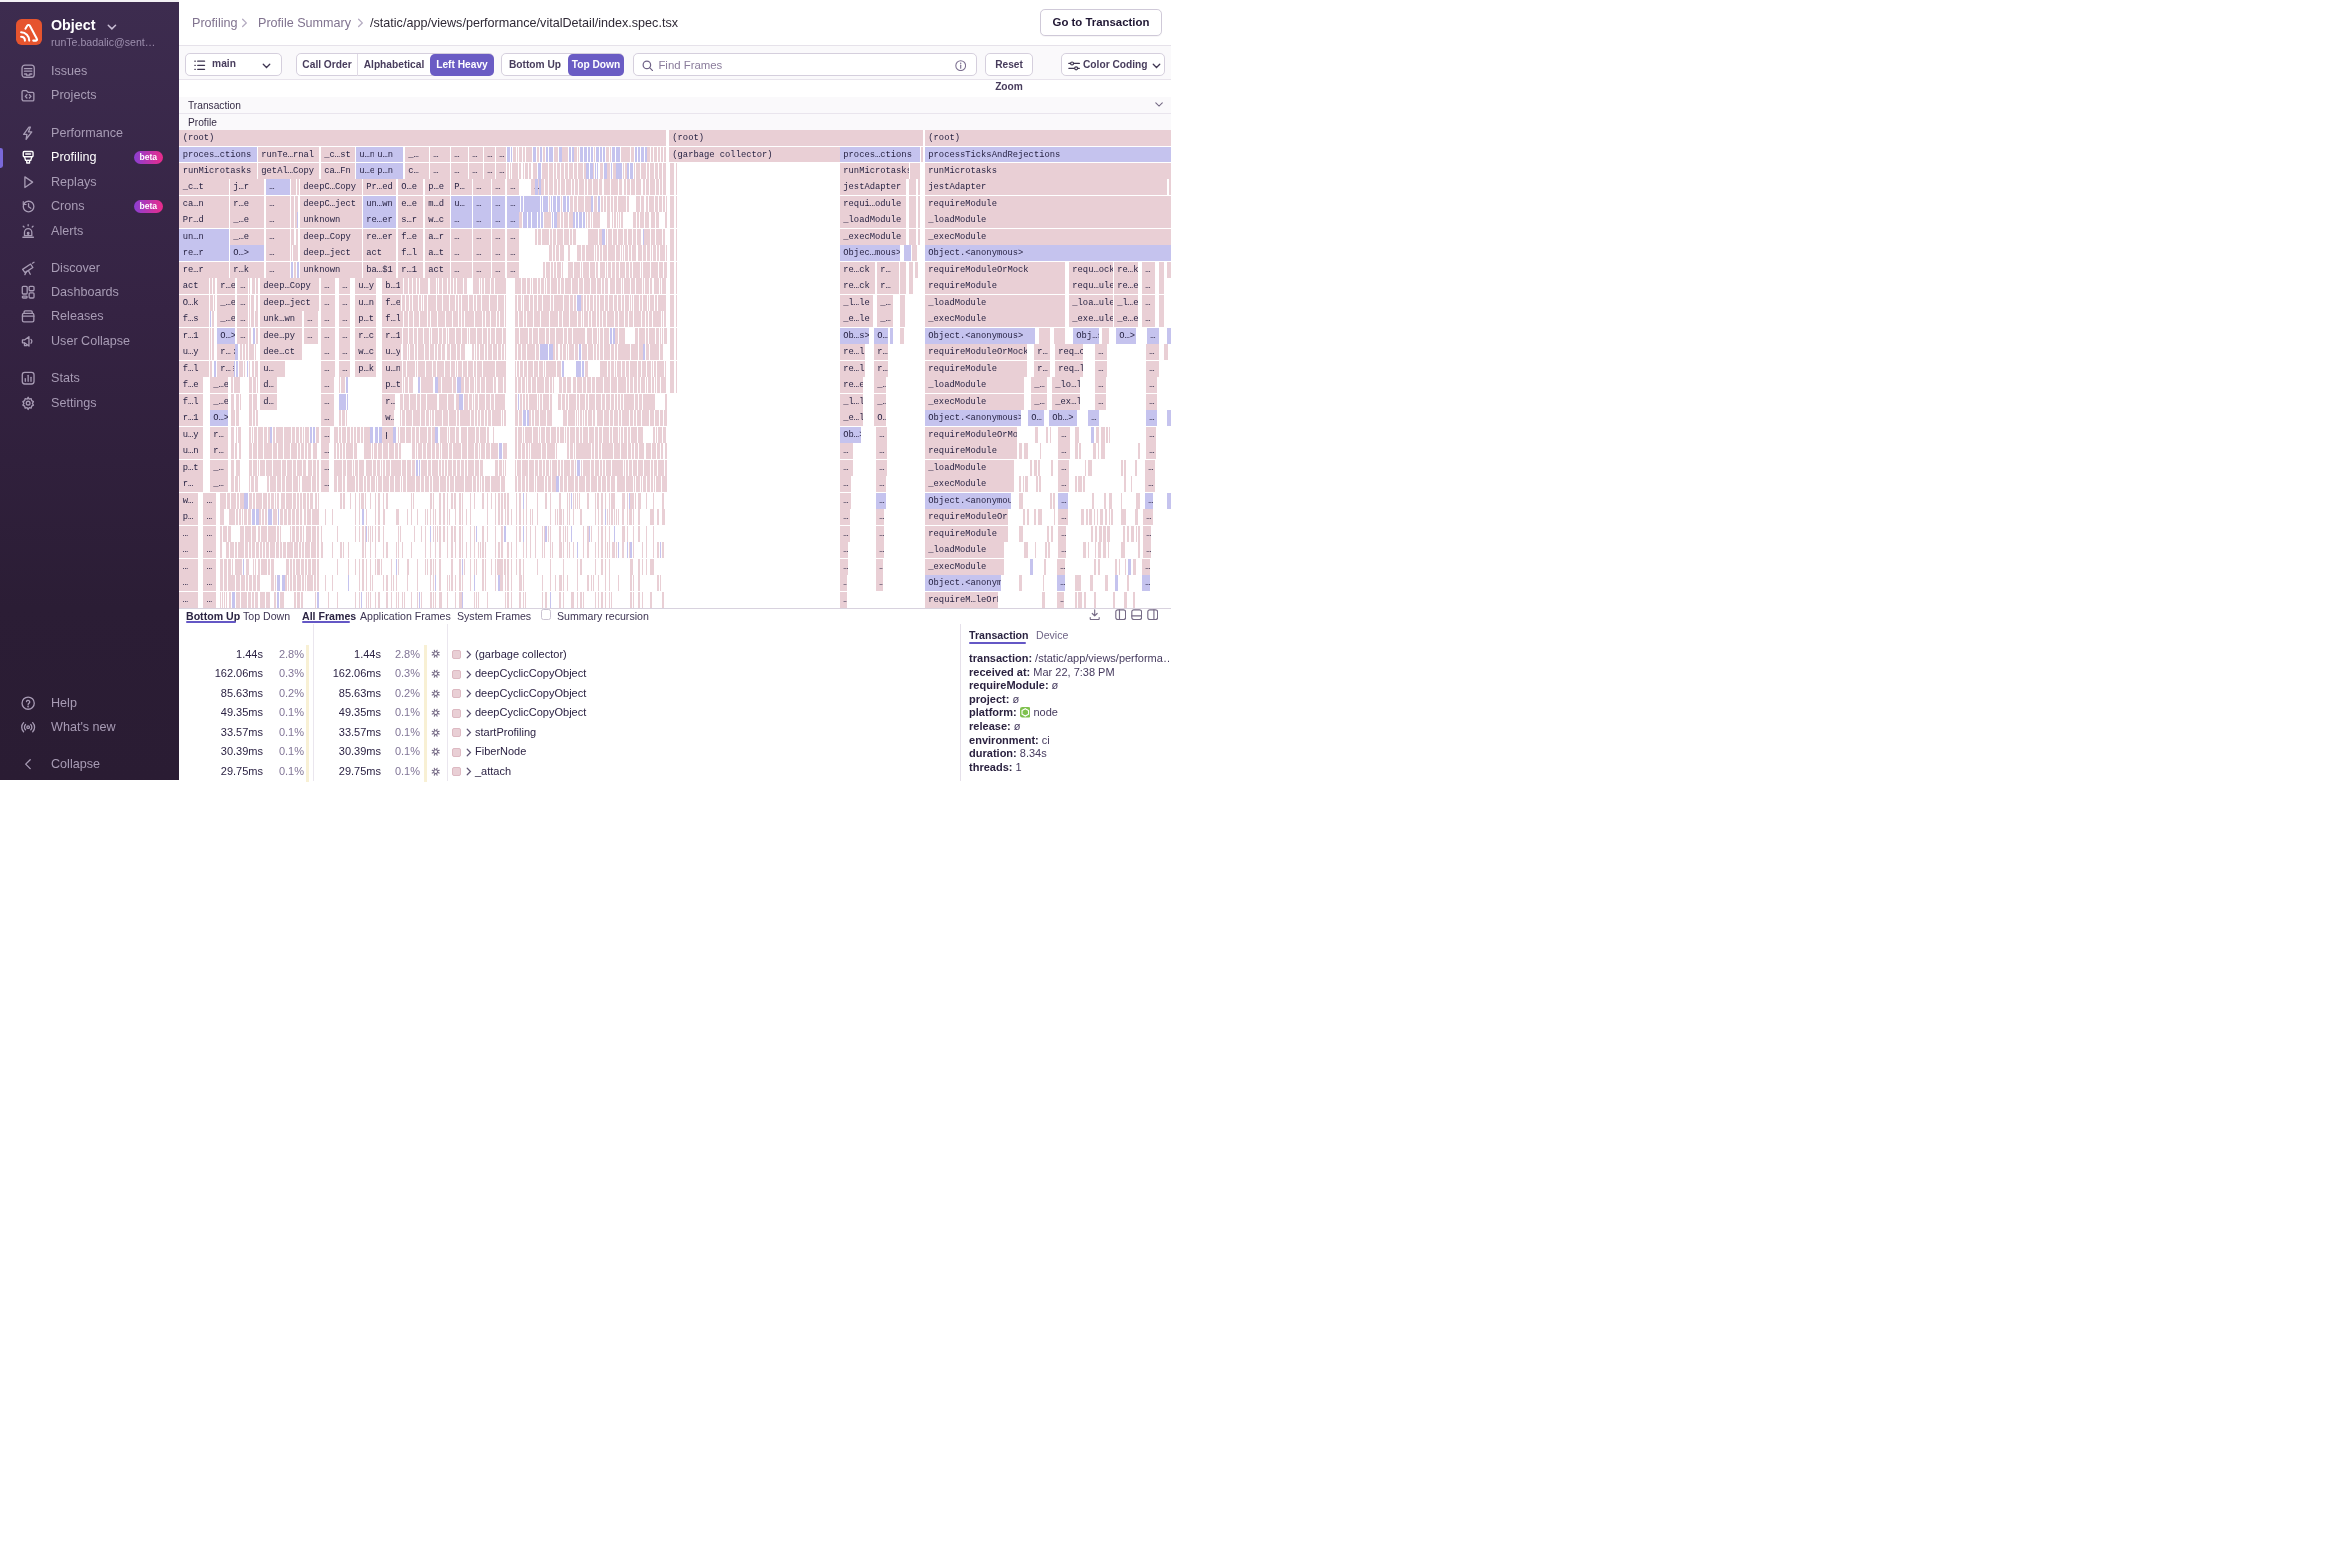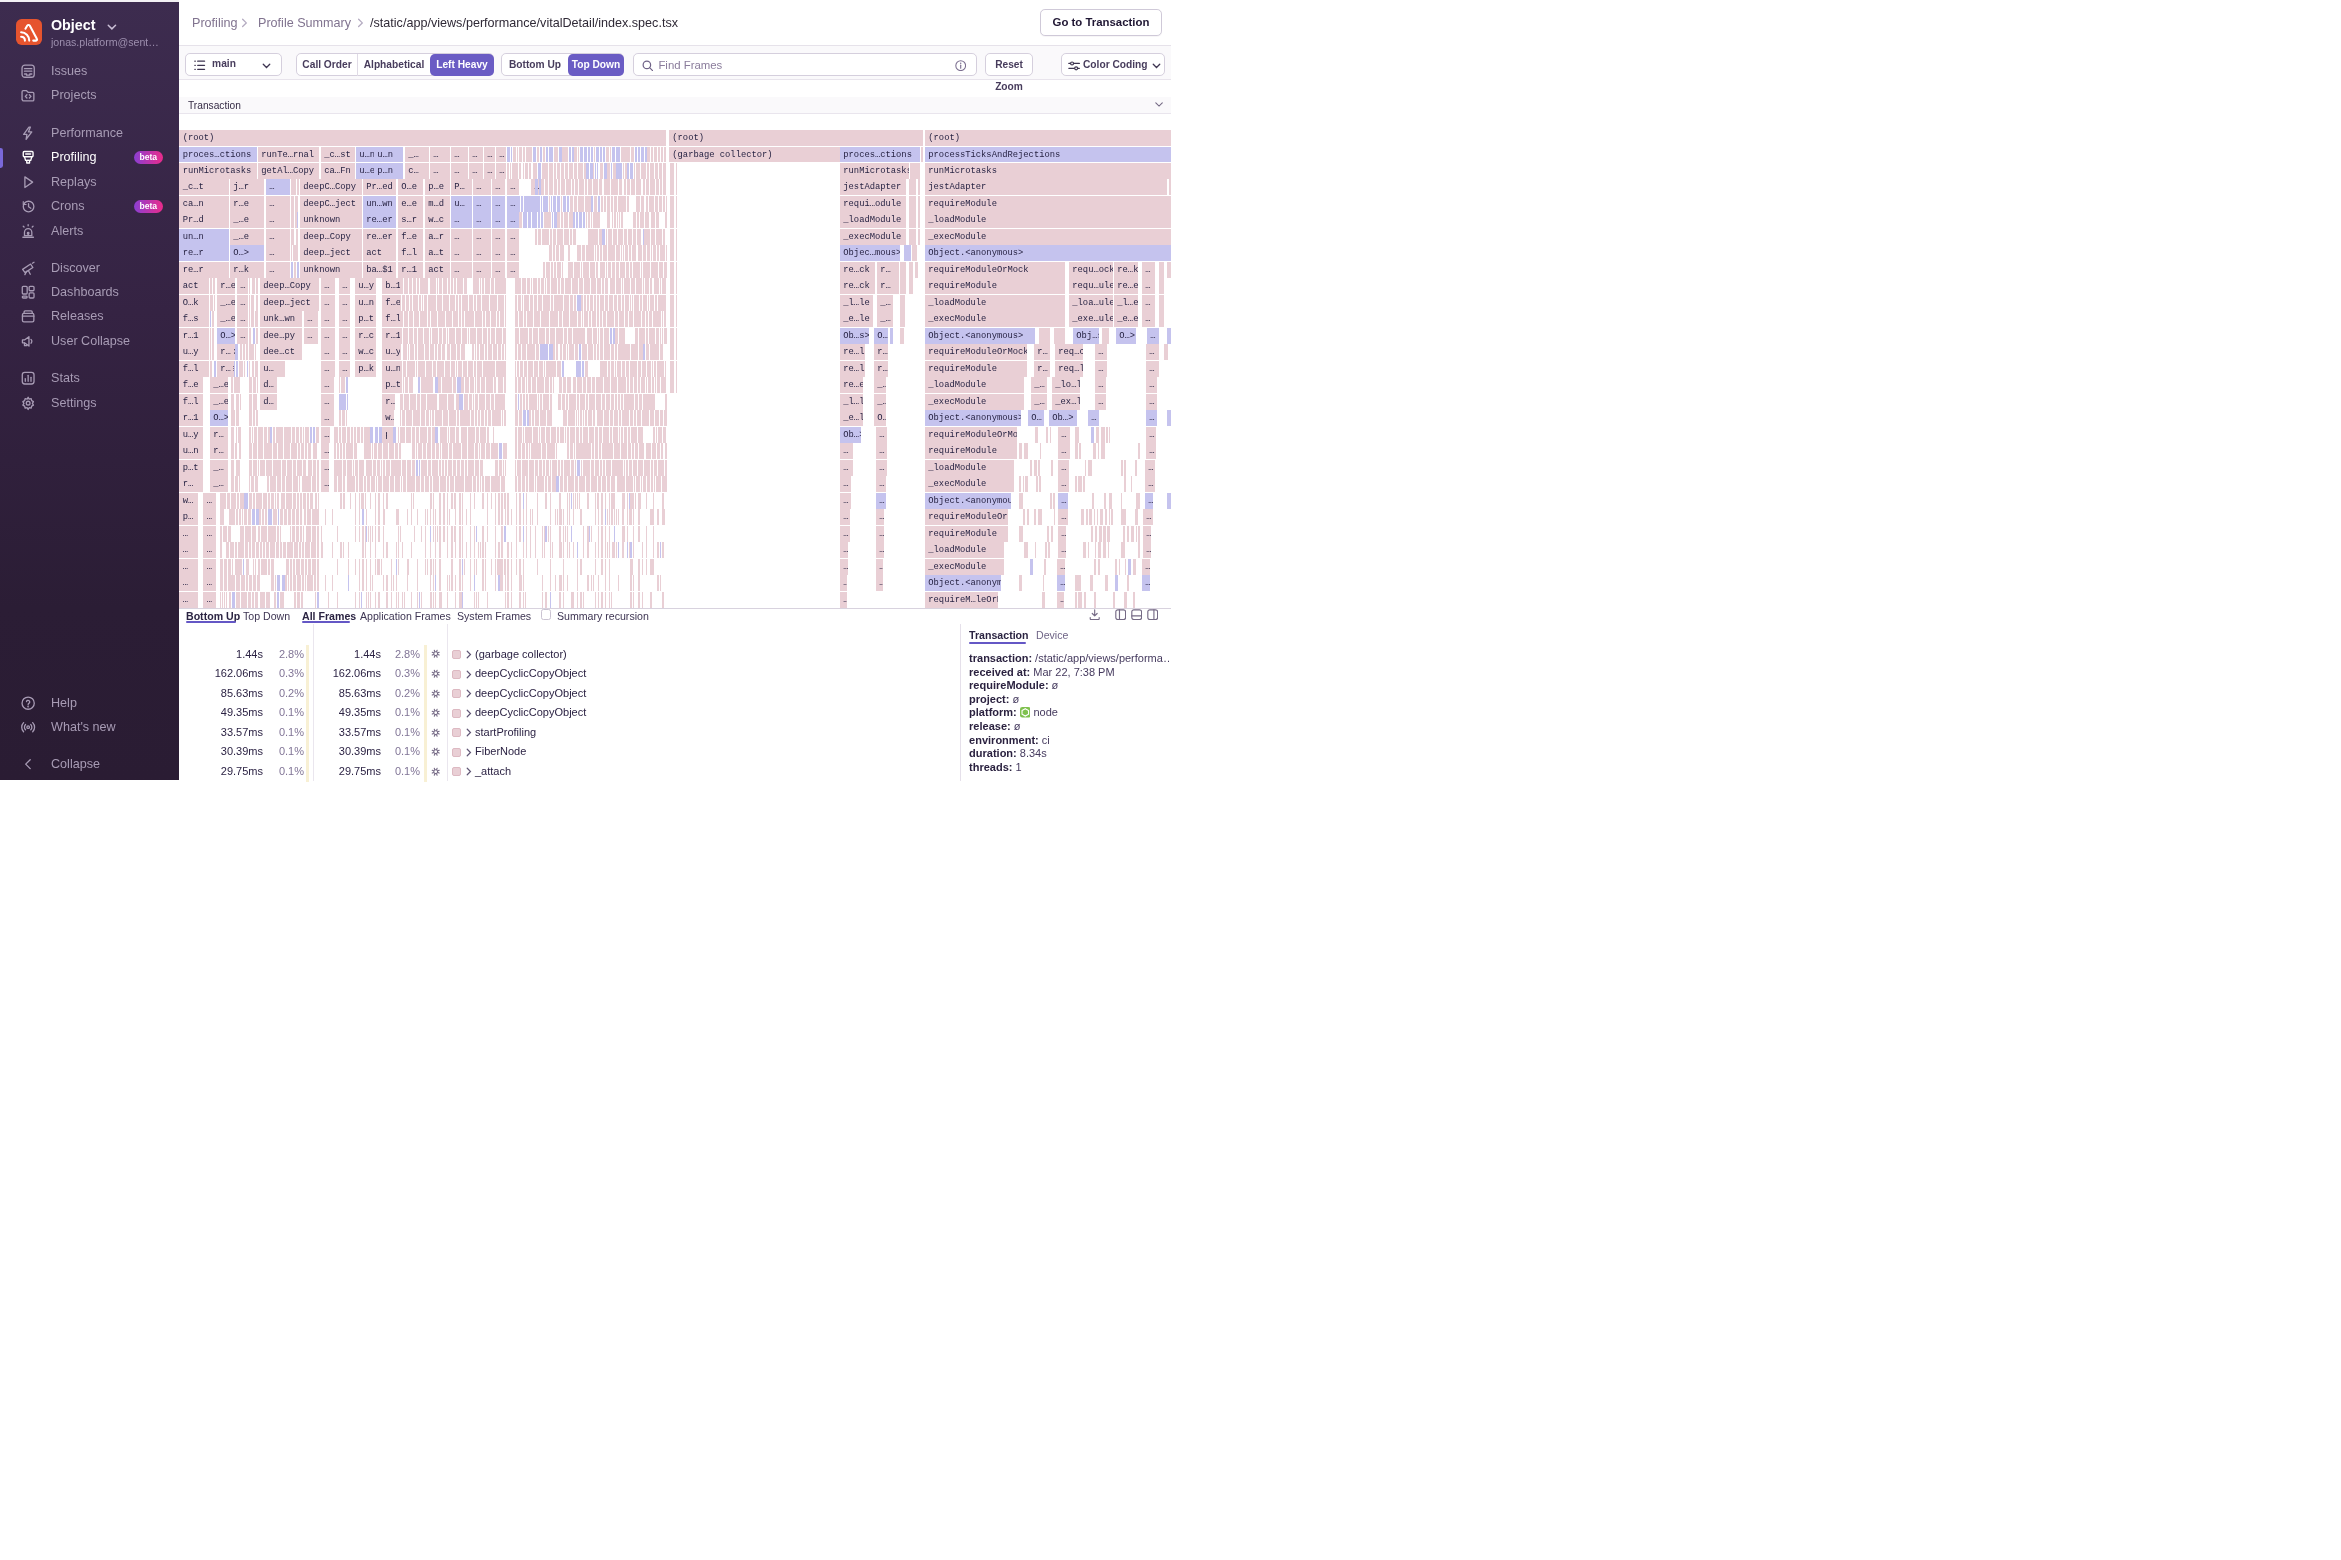--- a/index.html
+++ b/index.html
@@ -60,21 +60,21 @@
         <g fill="none" stroke="#fff" stroke-width="2.5" stroke-linecap="round" stroke-linejoin="round">
           <path d="M21.2 26.6 h3.5 a1.3 1.3 0 0 0 1.1 -1.95 L16.9 8.1 a1.75 1.75 0 0 0 -3 0 L11.6 12"></path>
           <path d="M6.3 16.3 a10.2 10.2 0 0 1 10 10.3"></path>
           <path d="M6.3 21.9 a4.9 4.9 0 0 1 4.7 4.75"></path>
         </g>
       </svg></div>
   <div class="sname">Object</div>
   <svg class="schev" width="9.8" height="6.5" viewBox="0 0 12 8">
       <path d="M1.5 1.5 L6 6 L10.5 1.5" fill="none" stroke="#cabfd6" stroke-width="1.8" stroke-linecap="round"></path>
     </svg>
-  <div class="semail">jonas.platform@sent…</div>
+  <div class="semail">runTe.badalic@sent…</div>
   <div class="bar"></div>
   <div class="nav" style="top:59px">
       <svg class="icn" width="16.3" height="16.3" viewBox="0 0 20 20">
         <rect x="2.5" y="2.5" width="15" height="15" rx="3.5"></rect>
         <line x1="5.5" y1="7" x2="14.5" y2="7"></line>
         <line x1="5.5" y1="10" x2="14.5" y2="10"></line>
         <path d="M5.5 13.5 h2.5 v1.5 h4 v-1.5 h2.5"></path>
       </svg>
       <span>Issues</span>
     </div>
@@ -268,20 +268,23 @@
       <svg style="position:absolute;right:3.3px;top:9px" width="9" height="5.7" viewBox="0 0 11 7">
           <path d="M1.5 1.5 L5.5 5.5 L9.5 1.5" fill="none" stroke="#3d3450" stroke-width="1.6" stroke-linecap="round"></path>
         </svg>
     </div>
   </div>
   <div class="srow" style="top:97px;height:16.5px">
       <b>Transaction</b>
       <svg width="8.1" height="4.9" viewBox="0 0 10 6">
         <path d="M1 1 L5 5 L9 1" fill="none" stroke="#756a85" stroke-width="1.4" stroke-linecap="round"></path>
       </svg>
+    </div>
+  <div class="srow" style="top:114px;height:16.5px">
+      <b>Profile</b>
     </div>
   <div id="flame">
 <div class="b" style="left:0.4px;top:0px;width:487px">(root)</div>
 <div class="b v" style="left:0.4px;top:16.5px;width:78px">proces…ctions</div>
 <div class="b" style="left:79px;top:16.5px;width:61px">runTe…rnal</div>
 <div class="b" style="left:142px;top:16.5px;width:34px">_c…st</div>
 <div class="b v" style="left:177px;top:16.5px;width:17.5px">u…n</div>
 <div class="b v" style="left:195px;top:16.5px;width:29px">u…n</div>
 <div class="b" style="left:226px;top:16.5px;width:23.6px">_…</div>
 <div class="b" style="left:251px;top:16.5px;width:19.5px">…</div>

